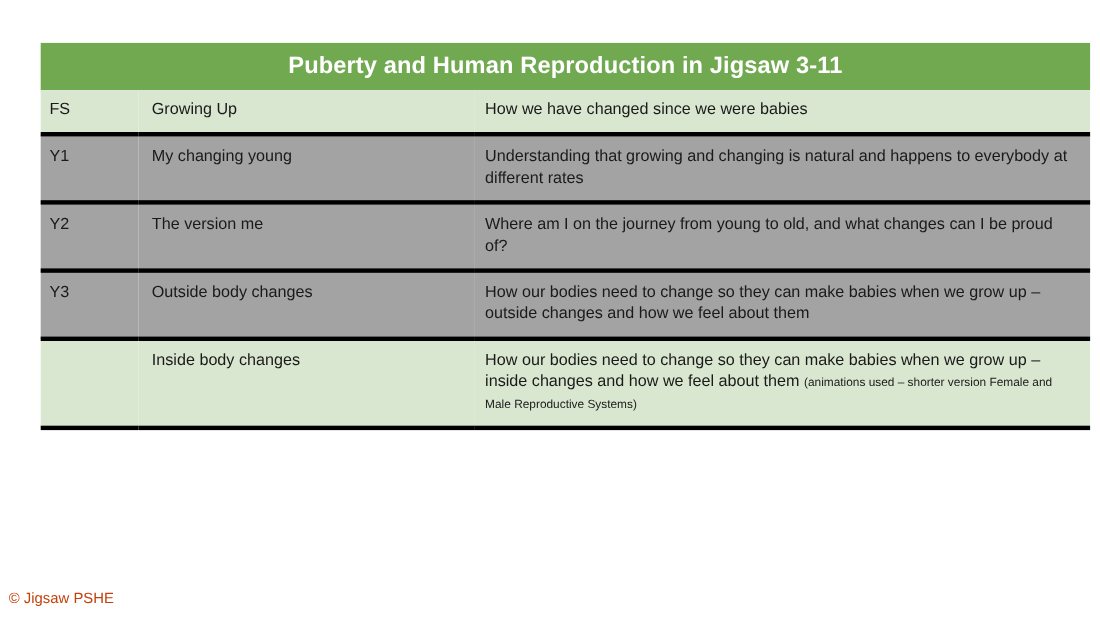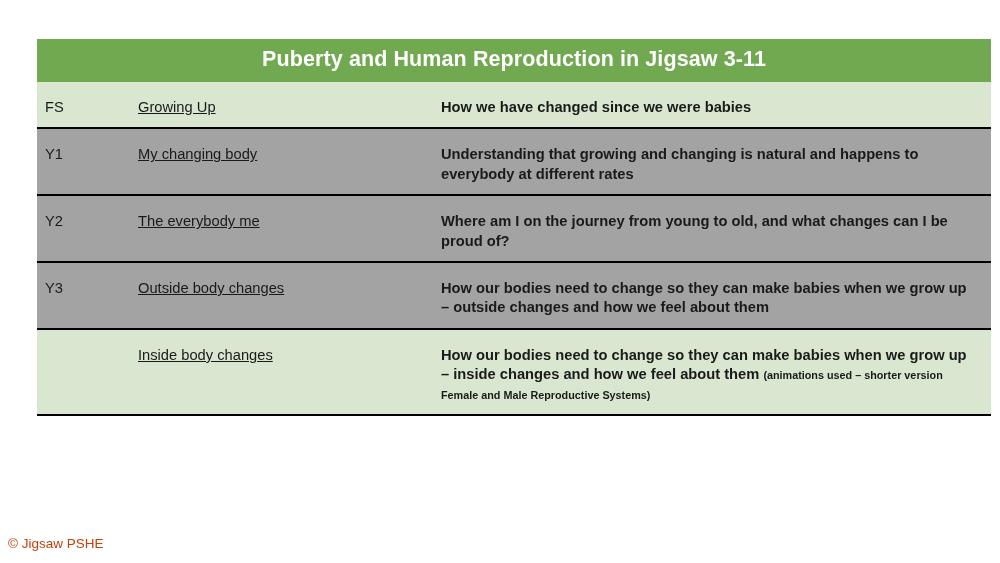--- a/index.html
+++ b/index.html
@@ -41,45 +41,43 @@
     color: #ffffff;
     text-align: center;
     font-size: 21.5px;
     font-weight: bold;
     padding: 8px 6px 10px 6px;
     letter-spacing: 0.1px;
   }
 
   tbody tr td {
     vertical-align: top;
-    padding: 16px 10px 10px 10px;
+    padding: 9px 10px 10px 10px;
     font-size: 14.7px;
     line-height: 1.32;
-    border-bottom: 2px solid #000000;
+    border-bottom: 4px solid #000000;
   }
 
   tr.band-light td { background: #a3a3a3; }
   tr.band-dark td  { background: #d9e7d0; }
 
   col.col-year { width: 89px; }
   col.col-topic { width: 305px; }
   col.col-desc { width: auto; }
 
   .cell-year {
     padding-left: 8px;
   }
 
   .cell-topic {
     padding-left: 12px;
-    text-decoration: underline;
   }
 
   .cell-desc {
     padding-right: 18px;
-    font-weight: bold;
   }
 
   .note {
     font-size: 10.8px;
     line-height: 1.25;
   }
 
   .footer {
     position: absolute;
     left: 0;
@@ -109,28 +107,28 @@
       <tbody>
 
         <tr class="band-dark">
           <td class="cell-year">FS</td>
           <td class="cell-topic">Growing Up</td>
           <td class="cell-desc"><span>How we have changed since we were babies</span><span class="note"></span></td>
         </tr>
 
         <tr class="band-light">
           <td class="cell-year">Y1</td>
-          <td class="cell-topic">My changing body</td>
+          <td class="cell-topic">My changing young</td>
           <td class="cell-desc"><span>Understanding that growing and changing is natural and happens to everybody at different rates</span><span class="note"></span></td>
         </tr>
 
 
         <tr class="band-light">
           <td class="cell-year">Y2</td>
-          <td class="cell-topic">The everybody me</td>
+          <td class="cell-topic">The version me</td>
           <td class="cell-desc"><span>Where am I on the journey from young to old, and what changes can I be proud of?</span><span class="note"></span></td>
         </tr>
 
 
         <tr class="band-light">
           <td class="cell-year">Y3</td>
           <td class="cell-topic">Outside body changes</td>
           <td class="cell-desc"><span>How our bodies need to change so they can make babies when we grow up – outside changes and how we feel about them</span><span class="note"></span></td>
         </tr>
 

